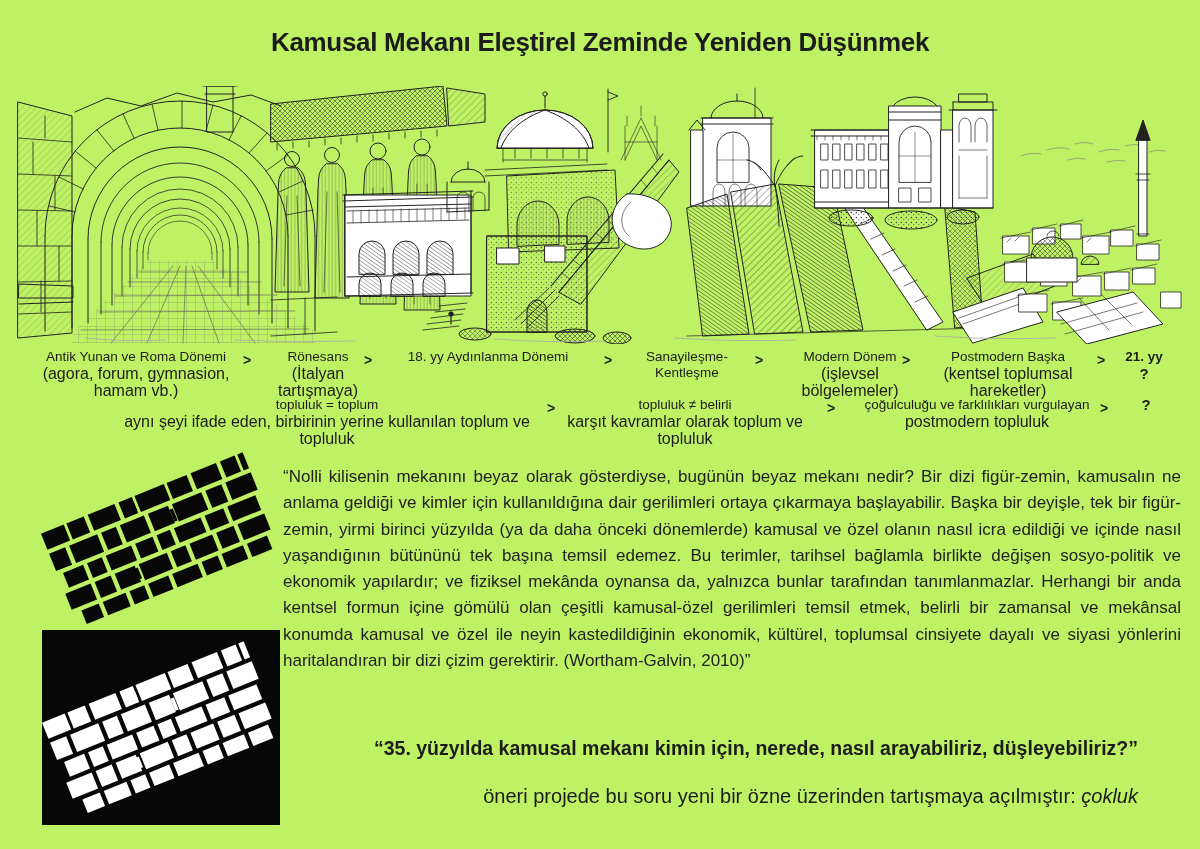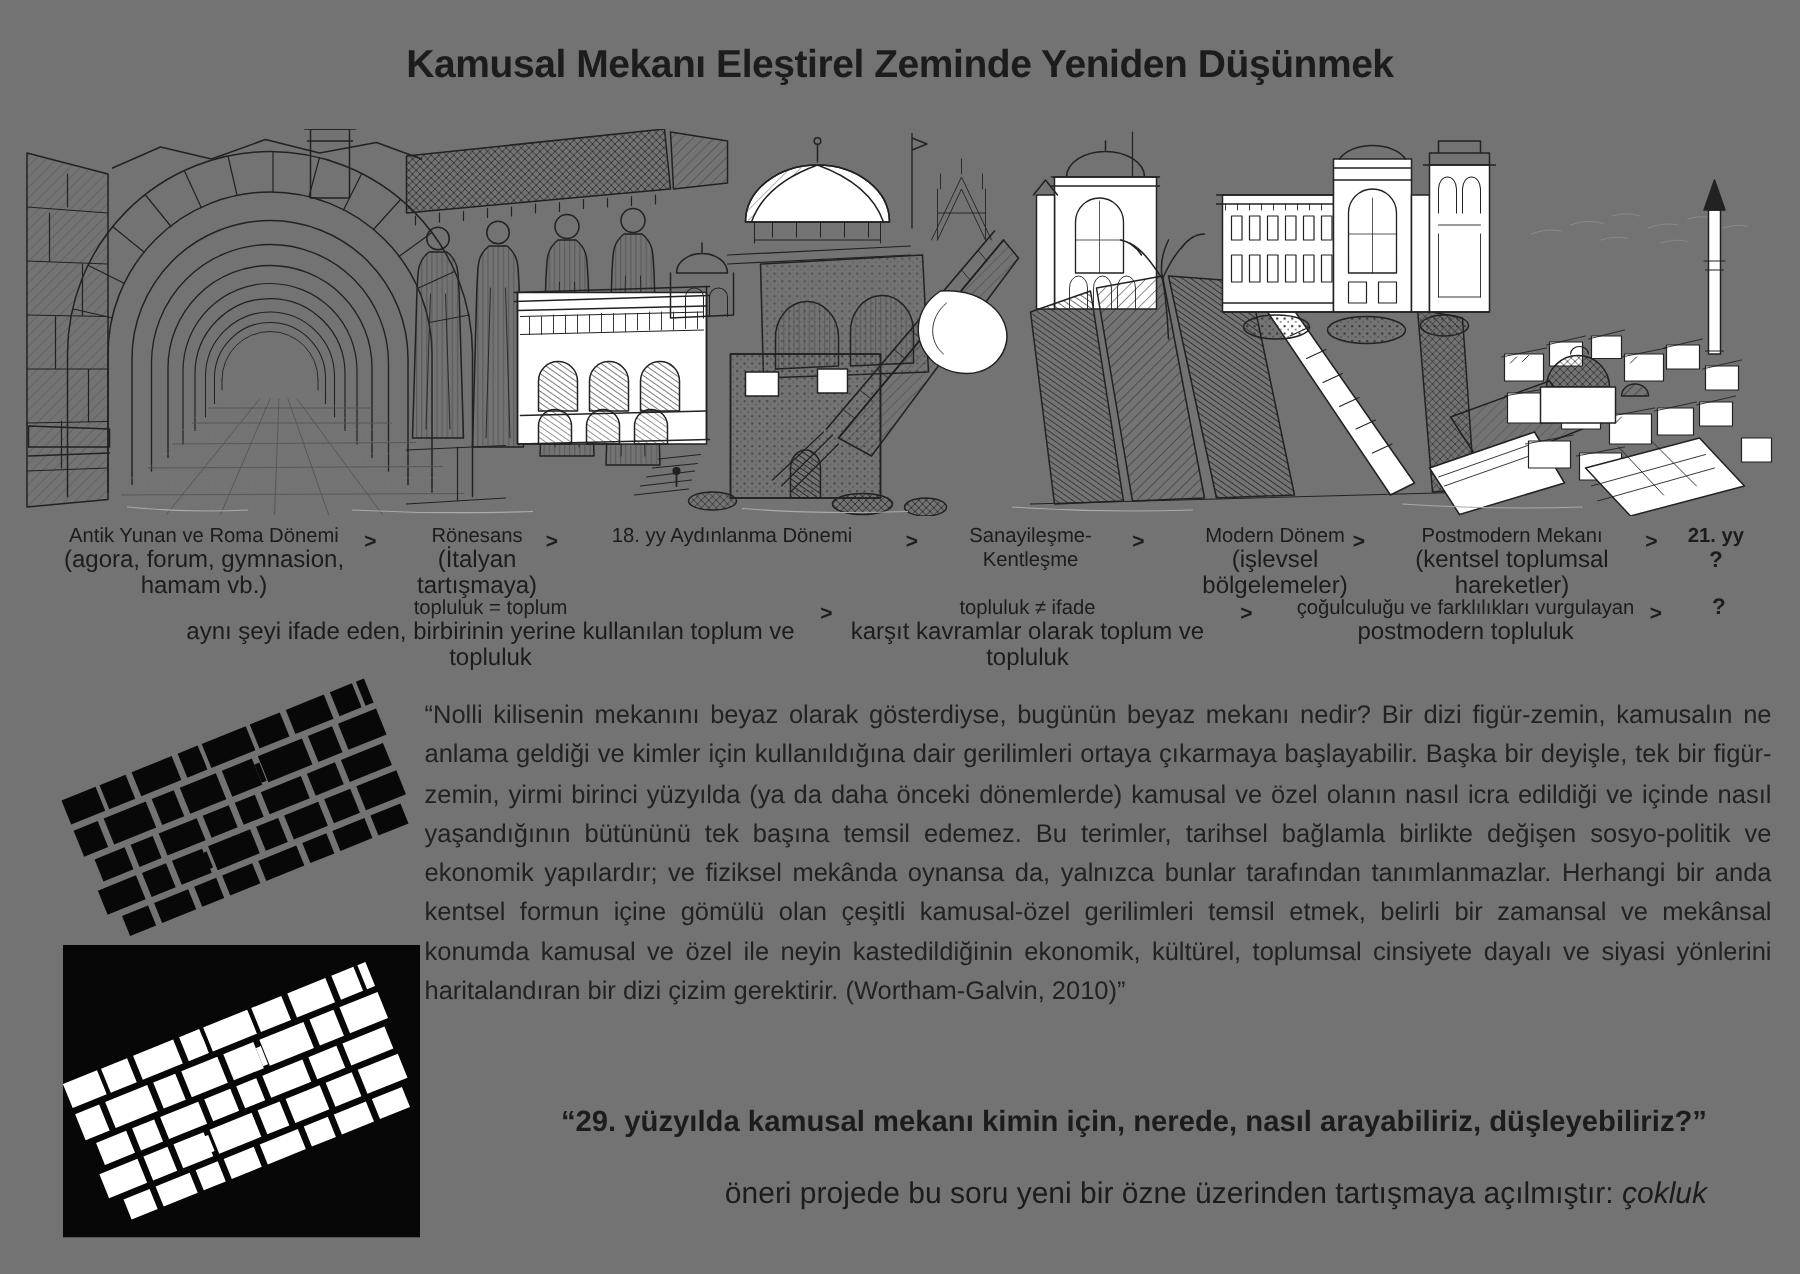--- a/index.html
+++ b/index.html
@@ -1,16 +1,16 @@
 <!DOCTYPE html>
 <html><head>
 <meta charset="utf-8">
 <style>
   html,body{margin:0;padding:0;background:#fff;}
-  .page{position:relative;width:1200px;height:849px;background:#737373;overflow:hidden;
+  .page{position:relative;width:1200px;height:849px;background:#bef264;overflow:hidden;
         font-family:"Liberation Sans",sans-serif;color:#1c1c1c;}
   .abs{position:absolute;}
   .title{top:27px;left:0;width:1200px;text-align:center;font-size:26px;font-weight:700;
          letter-spacing:-0.3px;}
   .tl-item{position:absolute;text-align:center;}
   .tl-label{font-size:13.5px;line-height:16px;}
   .tl-sub{font-size:16px;line-height:17px;}
   .tl-item.strong .tl-label{font-weight:700;}
   .tl-item.strong .tl-sub{font-weight:700;font-size:15px;}
   .arw{position:absolute;width:16px;text-align:center;font-size:14px;font-weight:700;}
@@ -308,38 +308,38 @@
     <div class="tl-item" style="left:620px;top:349px;width:134px">
       <div class="tl-label">Sanayileşme-Kentleşme</div>
     </div>
     <span class="arw" style="left:751px;top:352px">&gt;</span>
     <div class="tl-item" style="left:794px;top:349px;width:112px">
       <div class="tl-label">Modern Dönem</div>
       <div class="tl-sub">(işlevsel bölgelemeler)</div>
     </div>
     <span class="arw" style="left:898px;top:352px">&gt;</span>
     <div class="tl-item" style="left:926px;top:349px;width:164px">
-      <div class="tl-label">Postmodern Mekanı</div>
+      <div class="tl-label">Postmodern Başka</div>
       <div class="tl-sub">(kentsel toplumsal hareketler)</div>
     </div>
     <span class="arw" style="left:1093px;top:352px">&gt;</span>
     <div class="tl-item strong" style="left:1112px;top:349px;width:64px">
       <div class="tl-label">21. yy</div>
       <div class="tl-sub">?</div>
     </div>
   </div>
 
   <div>
     <div class="tl-item" style="left:100px;top:397px;width:454px">
       <div class="tl-label">topluluk = toplum</div>
       <div class="tl-sub">aynı şeyi ifade eden, birbirinin yerine kullanılan toplum ve topluluk</div>
     </div>
     <span class="arw" style="left:543px;top:400px">&gt;</span>
     <div class="tl-item" style="left:552px;top:397px;width:266px">
-      <div class="tl-label">topluluk ≠ ifade</div>
+      <div class="tl-label">topluluk ≠ belirli</div>
       <div class="tl-sub">karşıt kavramlar olarak toplum ve topluluk</div>
     </div>
     <span class="arw" style="left:823px;top:400px">&gt;</span>
     <div class="tl-item" style="left:854px;top:397px;width:246px">
       <div class="tl-label">çoğulculuğu ve farklılıkları vurgulayan</div>
       <div class="tl-sub">postmodern topluluk</div>
     </div>
     <span class="arw" style="left:1096px;top:400px">&gt;</span>
     <div class="tl-item strong" style="left:1124px;top:397px;width:44px">
       <div class="tl-label" style="font-size:15px">?</div>
@@ -350,17 +350,17 @@
     <use href="#fgblocks" fill="#080808" transform="translate(120,88) rotate(-22) scale(0.72) translate(-122,-88)"></use>
   </svg>
   <svg class="abs" style="left:42px;top:630px" width="238" height="195" viewBox="0 0 238 195">
     <rect x="0" y="0" width="238" height="195" fill="#070707"></rect>
     <use href="#fgblocks" fill="#ffffff" transform="translate(119,99) rotate(-22) scale(0.72) translate(-122,-88)"></use>
   </svg>
 
   <div class="abs quote">“Nolli kilisenin mekanını beyaz olarak gösterdiyse, bugünün beyaz mekanı nedir? Bir dizi figür-zemin, kamusalın ne anlama geldiği ve kimler için kullanıldığına dair gerilimleri ortaya çıkarmaya başlayabilir. Başka bir deyişle, tek bir figür-zemin, yirmi birinci yüzyılda (ya da daha önceki dönemlerde) kamusal ve özel olanın nasıl icra edildiği ve içinde nasıl yaşandığının bütününü tek başına temsil edemez. Bu terimler, tarihsel bağlamla birlikte değişen sosyo-politik ve ekonomik yapılardır; ve fiziksel mekânda oynansa da, yalnızca bunlar tarafından tanımlanmazlar. Herhangi bir anda kentsel formun içine gömülü olan çeşitli kamusal-özel gerilimleri temsil etmek, belirli bir zamansal ve mekânsal konumda kamusal ve özel ile neyin kastedildiğinin ekonomik, kültürel, toplumsal cinsiyete dayalı ve siyasi yönlerini haritalandıran bir dizi çizim gerektirir. (Wortham-Galvin, 2010)”</div>
 
   <div class="abs question">
-    <div class="q-head">“29. yüzyılda kamusal mekanı kimin için, nerede, nasıl arayabiliriz, düşleyebiliriz?”</div>
+    <div class="q-head">“35. yüzyılda kamusal mekanı kimin için, nerede, nasıl arayabiliriz, düşleyebiliriz?”</div>
     <div class="q-ans"><span>öneri projede bu soru yeni bir özne üzerinden tartışmaya açılmıştır: </span><span class="term">çokluk</span></div>
   </div>
 
 </div>
 
 </body></html>

